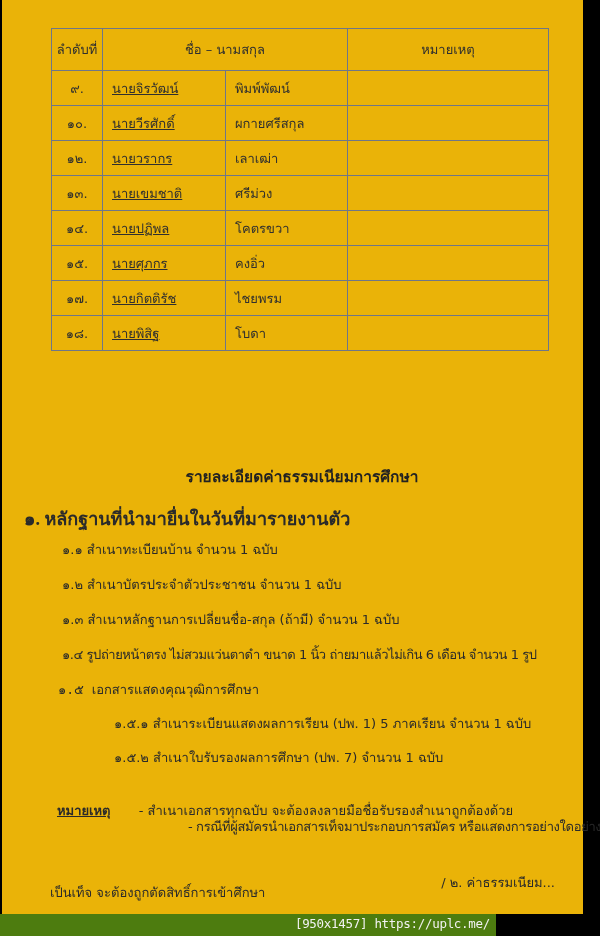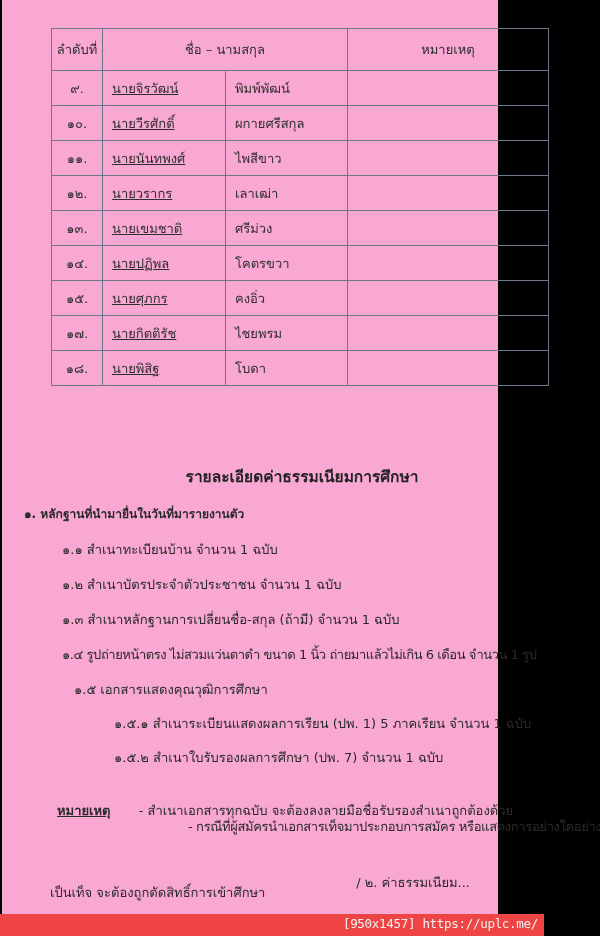--- a/index.html
+++ b/index.html
@@ -12,23 +12,23 @@
       height: 936px;
       position: relative;
       overflow: hidden;
       font-family: "DejaVu Sans", sans-serif;
       color: #2a2a2a;
     }
     .page {
       position: absolute;
       left: 2px;
       top: 0;
-      width: 496px;
+      width: 581px;
       height: 914px;
-      background: #f9a8d4;
+      background: #eab308;
     }
     .tbl {
       position: absolute;
       left: 49px;
       top: 28px;
       width: 497px;
       border-collapse: collapse;
       table-layout: fixed;
       font-size: 13px;
     }
@@ -59,33 +59,33 @@
       font-size: 15.5px;
       font-weight: bold;
       color: #222;
     }
     .line {
       position: absolute;
       font-size: 13px;
       white-space: nowrap;
       color: #2a2a2a;
     }
-    .sec-head { font-weight: bold; font-size: 12px; }
+    .sec-head { font-weight: bold; font-size: 18px; font-family: Liberation Serif, serif; }
     .note-label {
       font-weight: bold;
       text-decoration: underline;
       color: #2a2a2a;
     }
     .footer-bar {
       position: absolute;
       left: 0;
       top: 914px;
-      width: 544px;
+      width: 496px;
       height: 22px;
-      background: #ef4444;
+      background: #4d7c0f;
     }
     .footer-text {
       position: absolute;
       right: 6px;
       top: 2px;
       color: #f2f2f2;
       font-family: "DejaVu Sans Mono", monospace;
       font-size: 12.5px;
       letter-spacing: -0.3px;
     }
@@ -113,26 +113,20 @@
       <tr>
         <td class="c-num">๙.</td>
         <td class="c-first">นายจิรวัฒน์</td>
         <td class="c-last">พิมพ์พัฒน์</td>
         <td class="c-remark"></td>
       </tr>
       <tr>
         <td class="c-num">๑๐.</td>
         <td class="c-first">นายวีรศักดิ์</td>
         <td class="c-last">ผกายศรีสกุล</td>
-        <td class="c-remark"></td>
-      </tr>
-      <tr>
-        <td class="c-num">๑๑.</td>
-        <td class="c-first">นายนันทพงศ์</td>
-        <td class="c-last">ไพสีขาว</td>
         <td class="c-remark"></td>
       </tr>
       <tr>
         <td class="c-num">๑๒.</td>
         <td class="c-first">นายวรากร</td>
         <td class="c-last">เลาเฒ่า</td>
         <td class="c-remark"></td>
       </tr>
       <tr>
         <td class="c-num">๑๓.</td>
@@ -168,21 +162,21 @@
   </table>
 
   <div class="title">รายละเอียดค่าธรรมเนียมการศึกษา</div>
 
   <div class="line sec-head" style="left:22px; top:504px;">๑. หลักฐานที่นำมายื่นในวันที่มารายงานตัว</div>
 
   <div class="line" style="left:60px; top:539px;">๑.๑ สำเนาทะเบียนบ้าน  จำนวน  1  ฉบับ</div>
   <div class="line" style="left:60px; top:574px;">๑.๒ สำเนาบัตรประจำตัวประชาชน  จำนวน  1  ฉบับ</div>
   <div class="line" style="left:60px; top:609px;">๑.๓ สำเนาหลักฐานการเปลี่ยนชื่อ-สกุล (ถ้ามี)  จำนวน  1  ฉบับ</div>
   <div class="line" style="left:60px; top:644px; letter-spacing:-0.45px;">๑.๔ รูปถ่ายหน้าตรง  ไม่สวมแว่นตาดำ  ขนาด  1  นิ้ว  ถ่ายมาแล้วไม่เกิน  6  เดือน จำนวน  1  รูป</div>
-  <div class="line" style="left:72px; top:679px;">๑.๕ เอกสารแสดงคุณวุฒิการศึกษา</div>
+  <div class="line" style="left:56px; top:679px;font-family:Liberation Mono, monospace;">๑.๕ เอกสารแสดงคุณวุฒิการศึกษา</div>
 
   <div class="line" style="left:112px; top:713px;">๑.๕.๑ สำเนาระเบียนแสดงผลการเรียน (ปพ. 1)  5  ภาคเรียน  จำนวน  1 ฉบับ</div>
   <div class="line" style="left:112px; top:747px;text-align:right;">๑.๕.๒ สำเนาใบรับรองผลการศึกษา  (ปพ. 7)  จำนวน  1 ฉบับ</div>
 
   <div class="line" style="left:55px; top:800px;">
     <span class="note-label">หมายเหตุ</span>
     <span style="display:inline-block; width:20px;"></span>
     <span>-  สำเนาเอกสารทุกฉบับ  จะต้องลงลายมือชื่อรับรองสำเนาถูกต้องด้วย</span>
   </div>
   <div class="line" style="left:186px; top:816px; letter-spacing:-0.35px;">-  กรณีที่ผู้สมัครนำเอกสารเท็จมาประกอบการสมัคร  หรือแสดงการอย่างใดอย่างหนึ่งที่</div>

